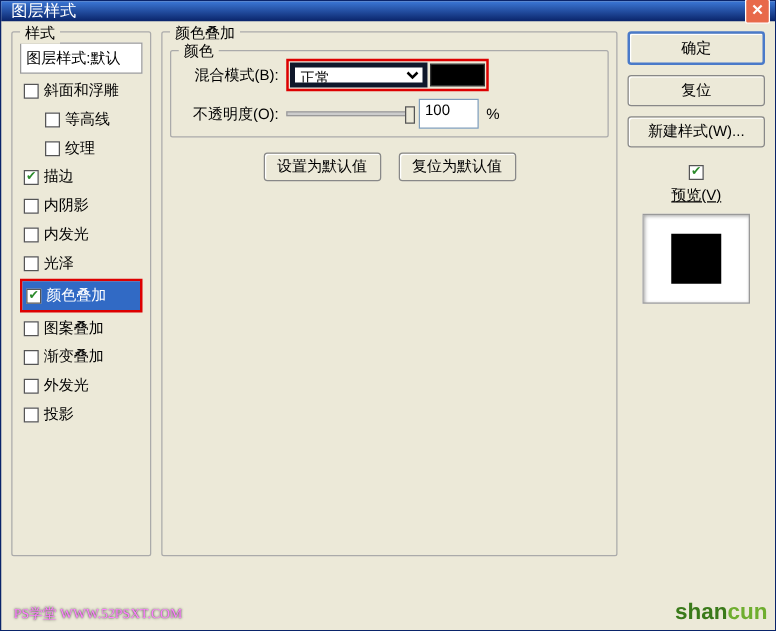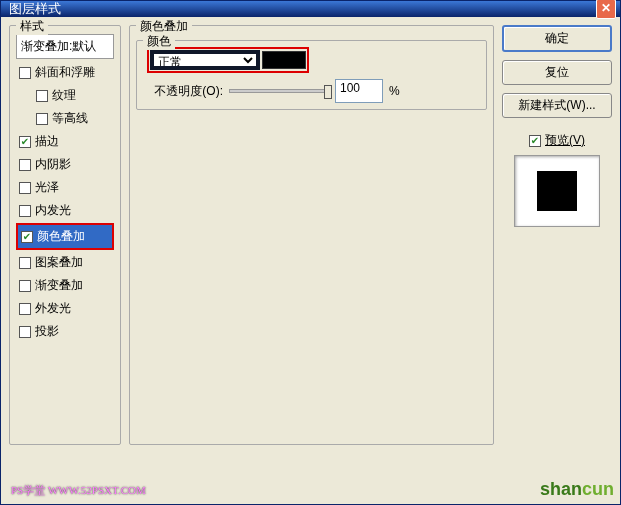--- a/index.html
+++ b/index.html
@@ -29,70 +29,70 @@
 .select-wrap { border: 2px solid #d00; display: flex; align-items: center; padding: 1px; }
 select { width: 110px; font-size: 12px; height: 20px; border: 4px solid #0f172a; background: #fff; }
 .swatch { width: 44px; height: 18px; background: #000; border: 1px solid #333; margin-left: 2px; }
 .slider-track { width: 100px; height: 4px; background: #ccc; border: 1px solid #999; position: relative; }
 .slider-thumb { position: absolute; right: -4px; top: -5px; width: 8px; height: 14px; background: #ece9d8; border: 1px solid #555; }
 .numbox { width: 48px; height: 24px; border: 1px solid #7f9db9; background: #fff; font-size: 12px; padding: 1px 4px; }
 .btn { background: #ece9d8; border: 1px solid #888; border-radius: 3px; font-size: 12px; padding: 2px 10px; box-shadow: inset 1px 1px #fff; }
 .btn-row { display: flex; gap: 14px; justify-content: center; margin-top: 12px; }
 .rbtn { width: 100%; margin-bottom: 8px; padding: 3px 0; font-size: 12px; background: #ece9d8; border: 1px solid #888; border-radius: 3px; box-shadow: inset 1px 1px #fff; }
 .rbtn.default { border: 2px solid #4a7ac9; }
-.preview-row { font-size: 12px; display: flex; align-items: center; gap: 4px; justify-content: center; margin: 6px 0; }
+.preview-row { font-size: 12px; display: flex; align-items: center; gap: 4px; justify-content: center; margin: 6px 0; flex-direction: column; }
 .preview-box { width: 86px; height: 72px; background: #fff; border: 1px solid #999; margin: 4px auto; display: flex; align-items: center; justify-content: center; box-shadow: inset 1px 1px 3px #aaa; }
 .preview-sw { width: 40px; height: 40px; background: #000; }
 .watermark1 { position: absolute; left: 10px; bottom: 6px; font-family: "Comic Sans MS", cursive; font-size: 11px; color: #ff7fff; text-shadow: 0 0 2px #000; }
 .watermark2 { position: absolute; right: 6px; bottom: 4px; font-size: 18px; font-weight: bold; color: #3a7a1a; }
 .watermark2 .s { color: #3a7a1a; } .watermark2 .c { color: #6fae2f; }
 .underline { text-decoration: underline; }
 </style>
 </head>
 <body>
 
 <div class="window">
   <div class="titlebar">
     <span>图层样式</span>
     <div class="closebtn">✕</div>
   </div>
   <div class="body">
 
     <div class="col-left">
       <div class="gb styles-list">
         <span class="gb-title">样式</span>
-        <div class="style-header">渐变叠加:默认</div>
+        <div class="style-header">图层样式:默认</div>
         <div id="style-items">
             <div class="style-item">
               <span class="cb"></span>
               <span>斜面和浮雕</span>
             </div>
             <div class="style-item indent">
               <span class="cb"></span>
-              <span>纹理</span>
+              <span>等高线</span>
             </div>
             <div class="style-item indent">
               <span class="cb"></span>
-              <span>等高线</span>
+              <span>纹理</span>
             </div>
             <div class="style-item">
               <span class="cb checked"></span>
               <span>描边</span>
             </div>
             <div class="style-item">
               <span class="cb"></span>
               <span>内阴影</span>
             </div>
             <div class="style-item">
               <span class="cb"></span>
-              <span>光泽</span>
+              <span>内发光</span>
             </div>
             <div class="style-item">
               <span class="cb"></span>
-              <span>内发光</span>
+              <span>光泽</span>
             </div>
             <div class="highlight-red">
               <div class="style-item selected">
                 <span class="cb checked"></span>
                 <span>颜色叠加</span>
               </div>
             </div>
             <div class="style-item">
               <span class="cb"></span>
               <span>图案叠加</span>
@@ -112,35 +112,40 @@
           </div>
       </div>
     </div>
 
     <div class="col-mid">
       <div class="gb mid-gb">
         <span class="gb-title">颜色叠加</span>
         <div class="inner-gb">
           <span class="inner-title">颜色</span>
           <div class="row">
+            <label>混合模式(B):</label>
             <div class="select-wrap">
               <select>
                 <option>正常</option>
               </select>
               <div class="swatch"></div>
             </div>
           </div>
           <div class="row">
             <label>不透明度(O):</label>
             <div class="slider-track">
                 <div class="slider-thumb"></div>
               </div>
             <div class="numbox">100</div>
             <span>%</span>
           </div>
+        </div>
+        <div class="btn-row">
+          <button class="btn">设置为默认值</button>
+          <button class="btn">复位为默认值</button>
         </div>
       </div>
     </div>
 
     <div class="col-right">
       <button class="rbtn default">确定</button>
       <button class="rbtn">复位</button>
       <button class="rbtn">新建样式(W)...</button>
       <div class="preview-row">
         <span class="cb checked"></span>

